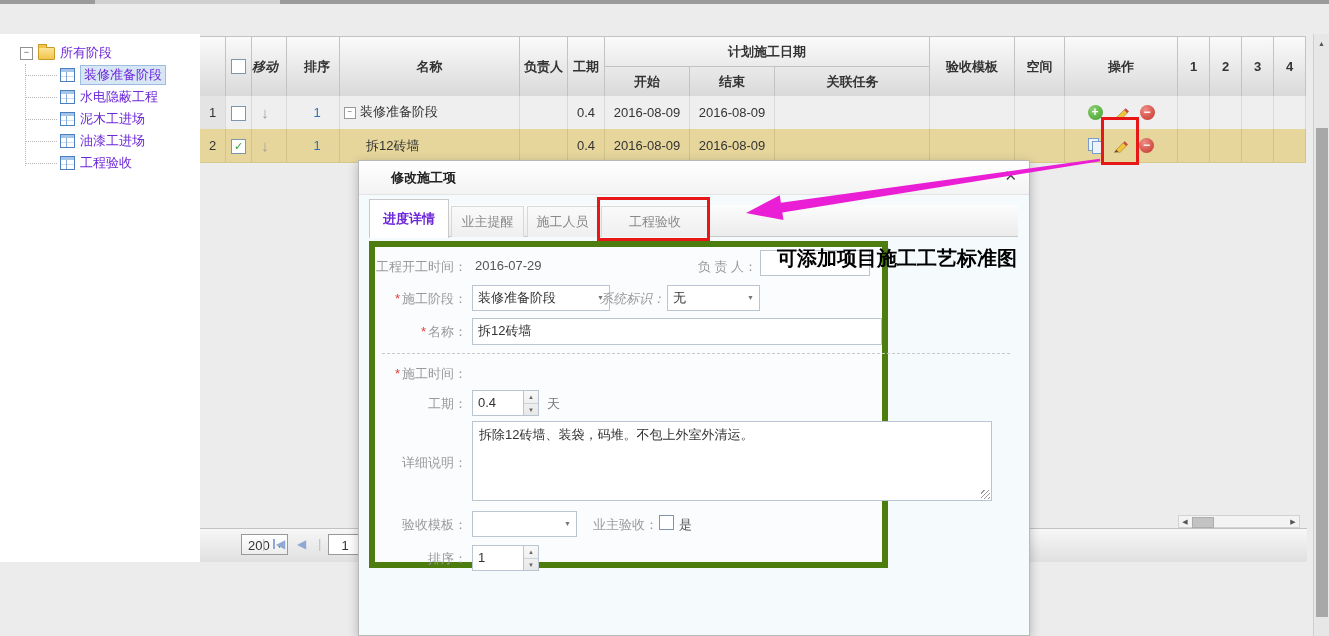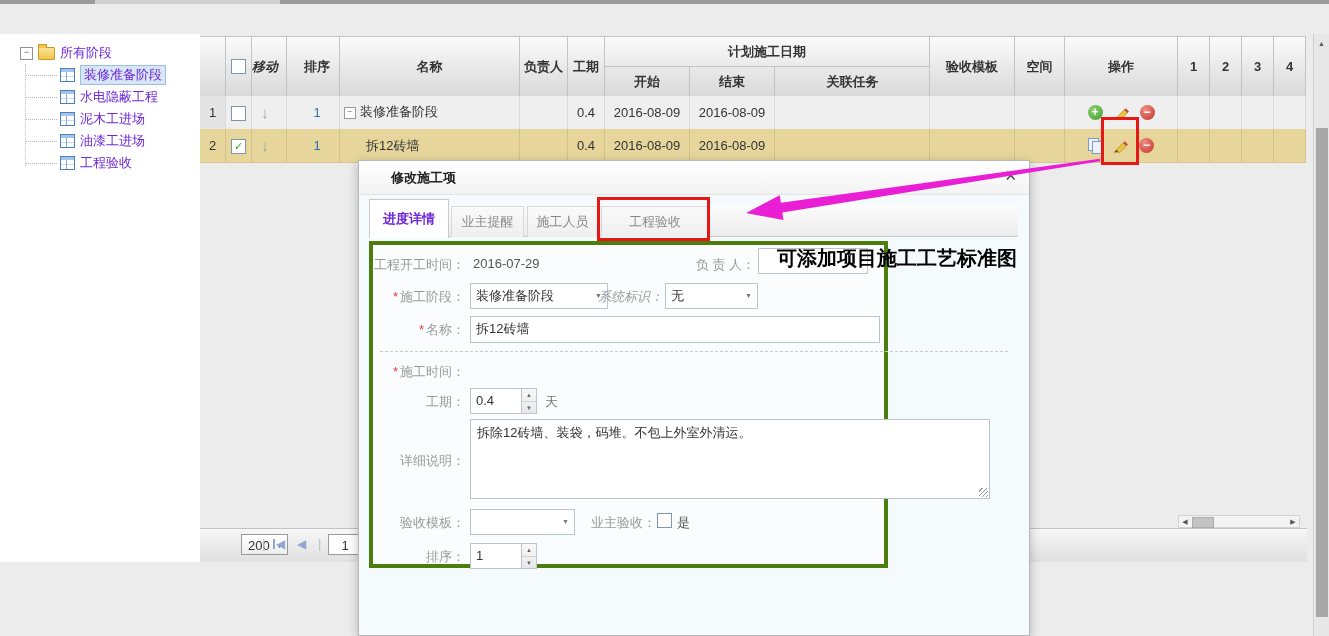--- a/index.html
+++ b/index.html
@@ -73,21 +73,21 @@
   .pstatus{position:absolute;right:10px;top:0;line-height:33px;color:#444;}
   
   .modal{position:absolute;left:358px;top:160px;width:672px;height:476px;background:#f5fafd;border:1px solid #b9b9b9;box-shadow:0 3px 10px rgba(0,0,0,.25);box-sizing:border-box;z-index:10;}
   .mhead{position:absolute;left:0;top:0;width:100%;height:34px;background:linear-gradient(#ffffff,#f3f3f3);border-bottom:1px solid #e3e3e3;box-sizing:border-box;}
   .mtitle{position:absolute;left:32px;top:0;line-height:33px;font-weight:700;color:#222;}
   .mclose{position:absolute;right:12px;top:6px;font-size:15px;color:#444;cursor:pointer;}
   .tabstrip{position:absolute;left:10px;top:44px;width:649px;height:32px;background:linear-gradient(#fcfcfc,#ececec);border-bottom:1px solid #c9c9c9;box-sizing:border-box;}
   .tab{position:absolute;box-sizing:border-box;text-align:center;cursor:pointer;}
   .tab-active{left:0;top:-6px;width:80px;height:39px;line-height:37px;background:#fff;border:1px solid #c9c9c9;border-bottom:none;font-weight:700;color:#6d28d9;z-index:2;}
   .tab-idle{top:1px;height:31px;line-height:29px;background:linear-gradient(#fafafa,#efefef);border:1px solid #d8d8d8;border-bottom:none;color:#8a8a8a;}
-  .panel{position:absolute;left:10px;top:80px;width:519px;height:327px;background:#fafcfe;border:4px solid #4d7c0f;box-sizing:border-box;}
+  .panel{position:absolute;left:10px;top:80px;width:519px;height:327px;background:#fafcfe;border:6px solid #4d7c0f;box-sizing:border-box;}
   .lab{position:absolute;color:#9a9a9a;text-align:right;white-space:nowrap;}
   .val{position:absolute;color:#555;}
   .star{color:#e43b3b;margin-right:2px;}
   .fld{position:absolute;background:#fff;border:1px solid #b9c6d2;box-sizing:border-box;line-height:24px;padding-left:5px;color:#333;}
   .sel .caret{position:absolute;right:5px;top:0;font-size:7px;color:#777;line-height:24px;}
   .radio{display:inline-block;width:13px;height:13px;border:1px solid #89a0b5;border-radius:50%;background:#fff;vertical-align:-2px;margin-right:4px;position:relative;cursor:pointer;}
   .radio.on:after{content:"";position:absolute;left:3px;top:3px;width:7px;height:7px;border-radius:50%;background:#3da53d;}
   .rgroup{position:absolute;display:flex;gap:18px;color:#555;}
   .spin{position:absolute;}
   .spin .box{position:absolute;left:0;top:0;width:52px;height:26px;background:#fff;border:1px solid #b9c6d2;box-sizing:border-box;line-height:24px;padding-left:5px;}

